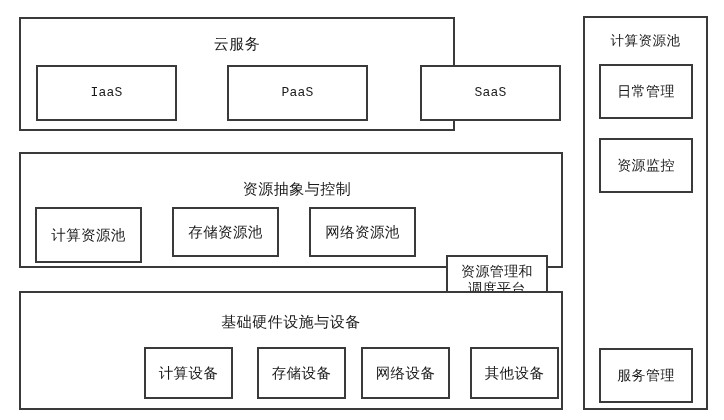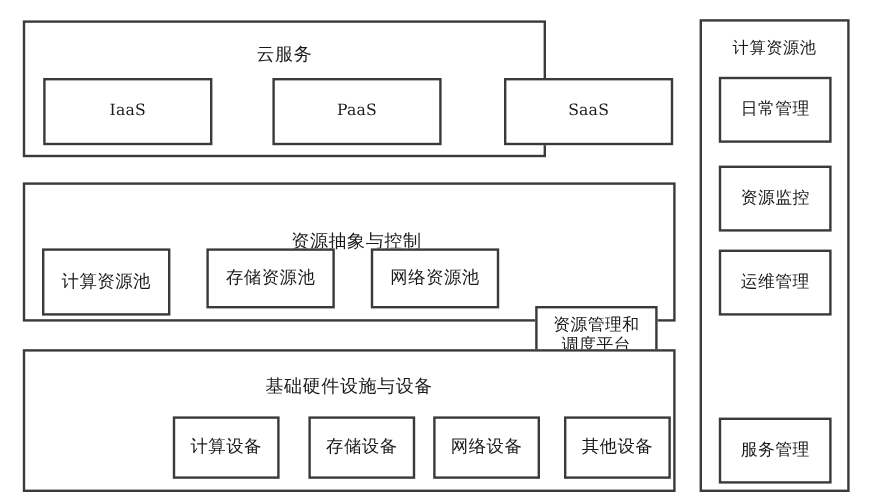--- a/index.html
+++ b/index.html
@@ -18,37 +18,37 @@
     color: #1a1a1a;
   }
 
   
   .section {
     position: absolute;
     box-sizing: border-box;
     background: #ffffff;
     border: 2px solid #3a3a3a;
   }
-  #section-cloud    { left: 19px;  top: 17px;  width: 436px; height: 114px; }
+  #section-cloud    { left: 19px;  top: 17px;  width: 436px; height: 114px; font-family: Liberation Mono, monospace; }
   #section-resource { left: 19px;  top: 152px; width: 544px; height: 116px; }
   #section-hardware { left: 19px;  top: 291px; width: 544px; height: 119px; }
   #section-ops      { left: 583px; top: 16px;  width: 125px; height: 394px; }
 
   .section-title {
     position: absolute;
     left: 0;
     right: 0;
     text-align: center;
     font-size: 15px;
     line-height: 1;
     letter-spacing: 0.5px;
     white-space: nowrap;
   }
   #section-cloud    .section-title { top: 19px; }
-  #section-resource .section-title { top: 40px; margin-left: 12px; }
+  #section-resource .section-title { top: 28px; margin-left: 12px; }
   #section-hardware .section-title { top: 22px; }
   #section-ops      .section-title { top: 16px; font-size: 13.5px; }
 
   
   .box {
     position: absolute;
     box-sizing: border-box;
     background: #ffffff;
     border: 2px solid #3a3a3a;
     display: flex;
@@ -157,23 +157,20 @@
     <div class="section-title">计算资源池</div>
 
     <div class="box" id="box-daily-mgmt">
       <span>日常管理</span>
     </div>
 
     <div class="box" id="box-res-monitor">
       <span>资源监控</span>
     </div>
 
-    <div class="box" id="box-ops-mgmt">
-      <span>运维管理</span>
-    </div>
 
 
     <div class="box" id="box-service-mgmt">
       <span>服务管理</span>
     </div>
   </div>
 
 </div>
 
 </body></html>

